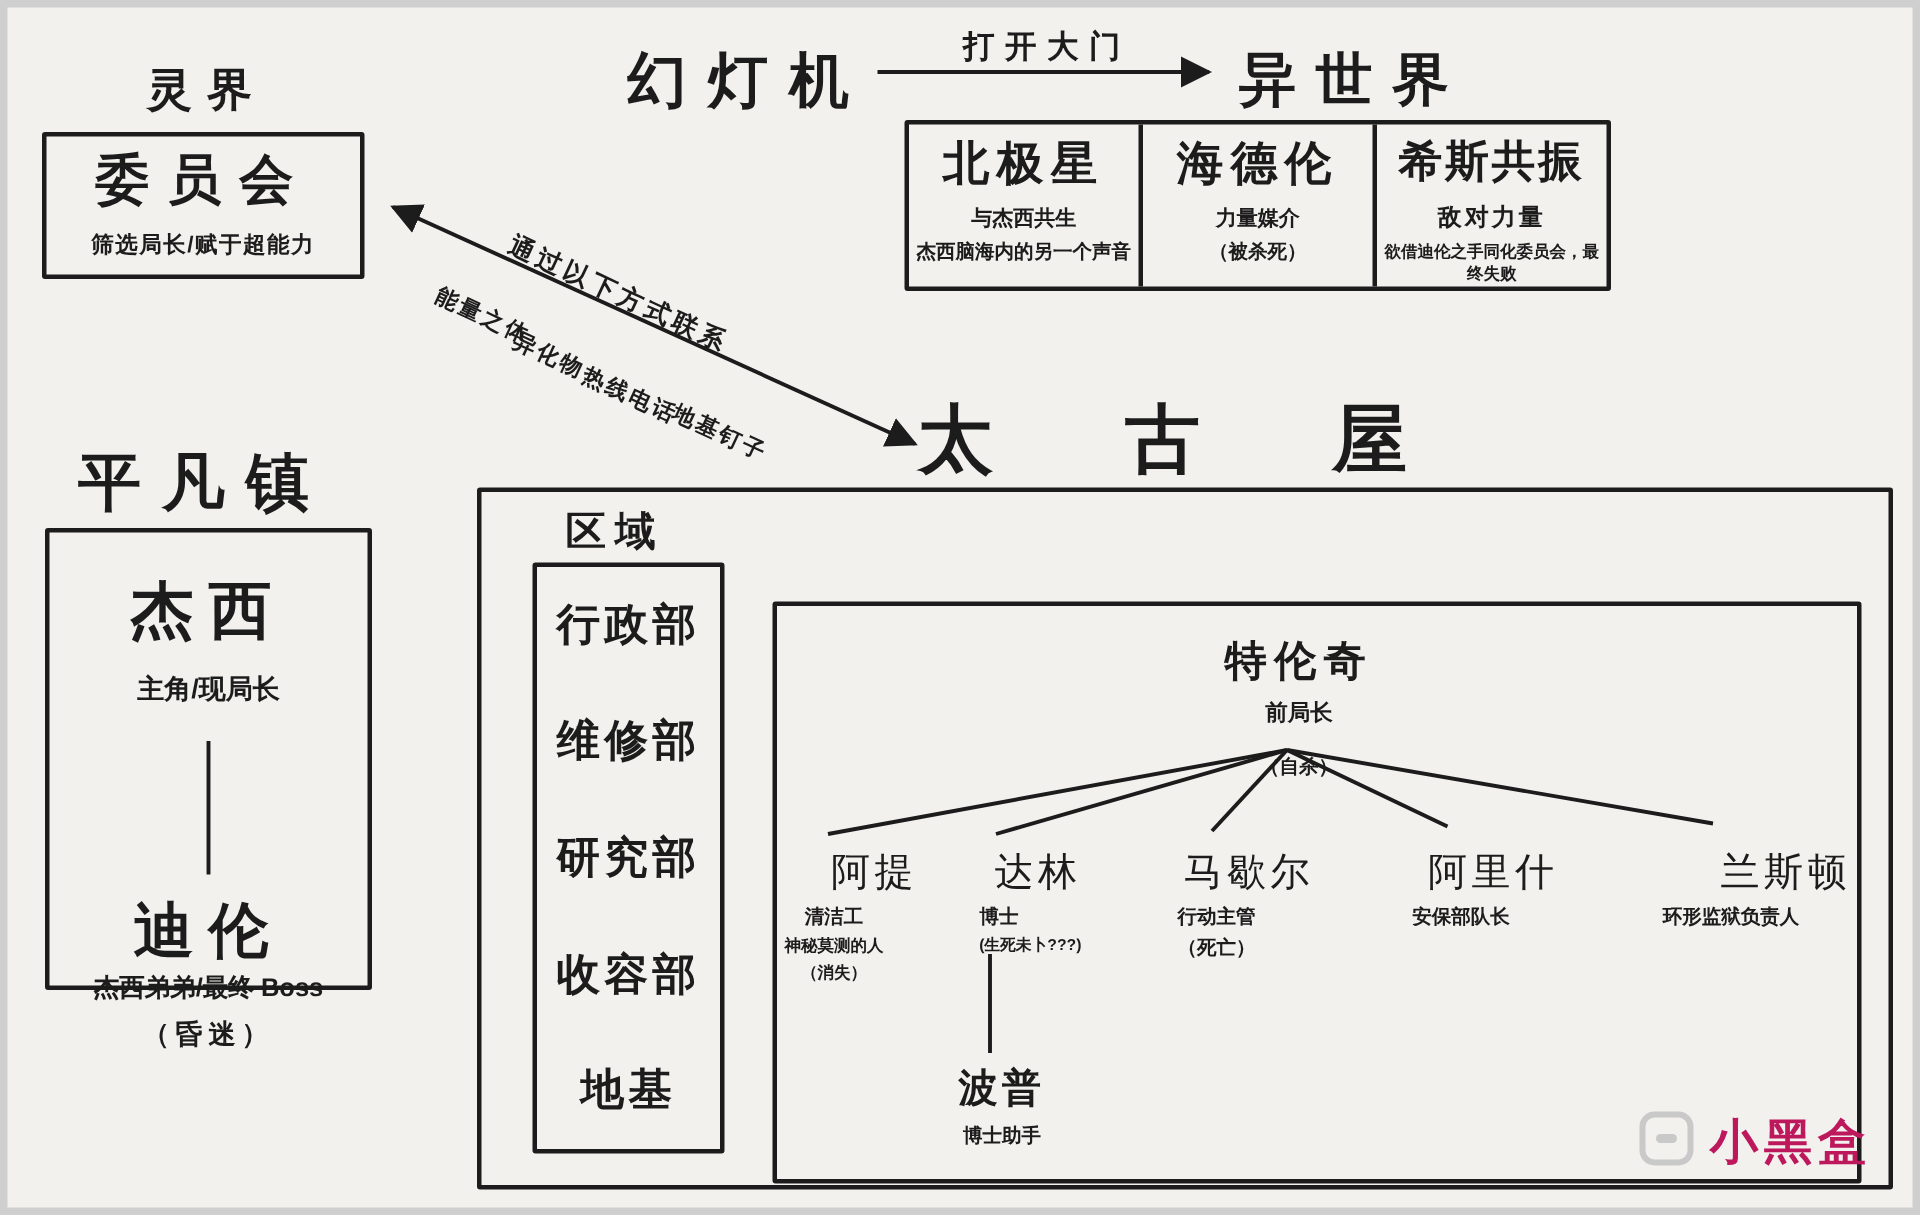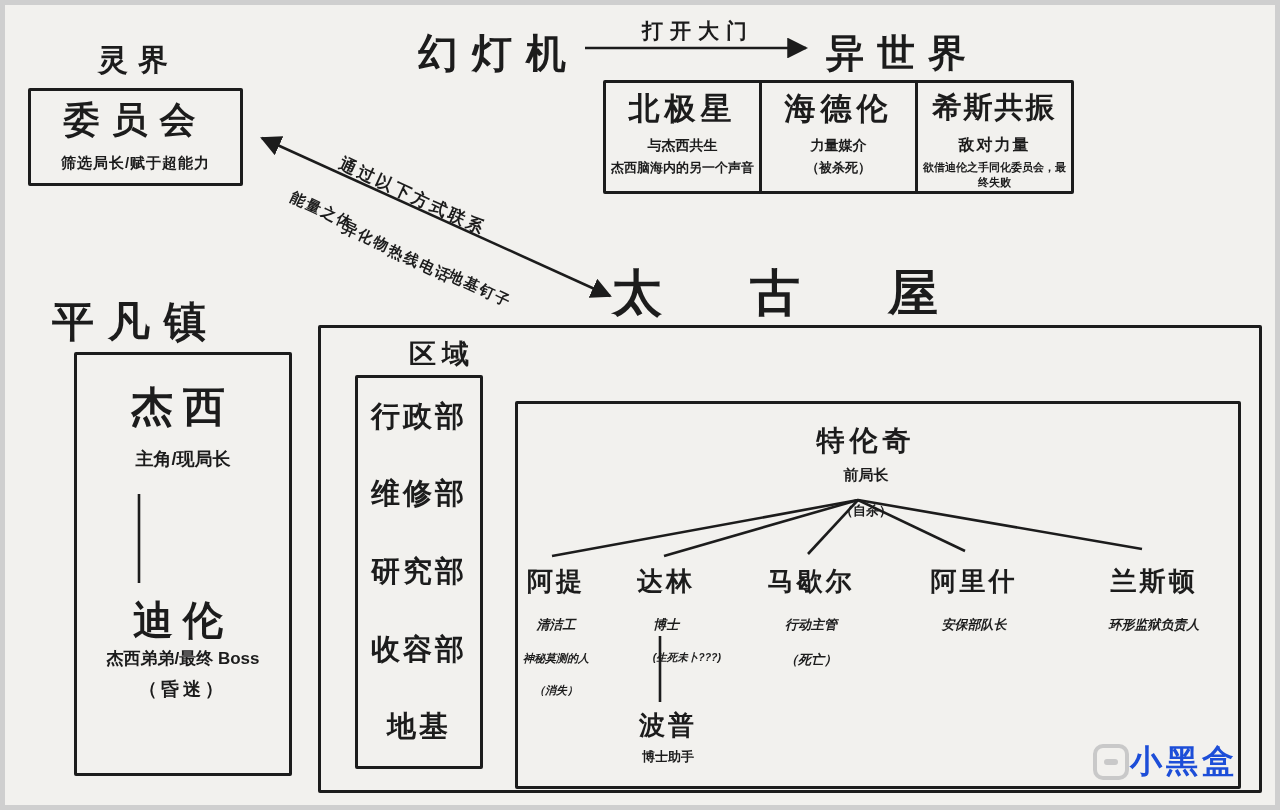--- a/index.html
+++ b/index.html
@@ -48,60 +48,60 @@
   .link-label{ left:345px; top:152px; font-size:17px; letter-spacing:3px;
     transform:rotate(25deg); transform-origin:0 0; }
   .method{ font-size:15px; letter-spacing:2px; transform:rotate(25deg); transform-origin:0 0; }
   .m0{ left:295px; top:188px; }
   .m1{ left:347px; top:218px; }
   .m2{ left:393px; top:241px; }
   .m3{ left:453px; top:266px; }
 
   
   .town-label{ left:52px; top:294px; font-size:42px; letter-spacing:14px; }
-  .town-box{ left:30px; top:352px; width:218px; height:424px;margin-left:44px; }
+  .town-box{ left:30px; top:352px; width:218px; height:308px; }
   .town-box .abs{ left:0; right:0; text-align:center; position:absolute; }
   .jesse-name{ top:24px; font-size:42px; letter-spacing:10px; }
   .jesse-desc{ top:92px; font-size:18px; }
   .dylan-name{ top:238px; font-size:40px; letter-spacing:10px; }
   .dylan-desc{ top:292px; font-size:17px; }
   .dylan-status{ top:322px; font-size:18px; letter-spacing:4px; }
 
   
   .oh-title{ left:612px; top:260px; font-size:50px; letter-spacing:88px; }
   .oh-box{ left:318px; top:325px; width:944px; height:468px; }
-  .zones-label{ position:absolute; left:56px; top:8px; font-size:27px; letter-spacing:6px; font-weight:700; white-space:nowrap;margin-left:32px; }
+  .zones-label{ position:absolute; left:56px; top:8px; font-size:27px; letter-spacing:6px; font-weight:700; white-space:nowrap; }
   .zones-box{ position:absolute; left:34px; top:47px; width:128px; height:394px;
     border:3px solid #1c1c1c; border-radius:2px;
     display:flex; flex-direction:column; justify-content:space-around; align-items:center; }
   .zone-item{ font-size:29px; letter-spacing:3px; font-weight:700; white-space:nowrap; }
   .bureau-title{ position:absolute; left:424px; top:28px; font-size:33px; letter-spacing:50px; font-weight:700; white-space:nowrap; }
   .org-box{ position:absolute; left:194px; top:73px; width:726px; height:388px; border:3px solid #1c1c1c; border-radius:2px; }
   .director{ position:absolute; left:258px; top:18px; width:180px; text-align:center; }
   .director-name{ font-size:28px; letter-spacing:5px; font-weight:700; }
   .director-role{ font-size:15px; margin-top:6px; font-weight:700; }
   .director-status{ font-size:13px; margin-top:17px; font-weight:700; }
 
   .staff{ position:absolute; top:160px; text-align:center; }
   .s0{ left:-18px; width:112px; }
   .s1{ left:93px;  width:110px; }
   .s2{ left:228px; width:130px; }
   .s3{ left:391px; width:130px; }
   .s4{ left:556px; width:160px; }
-  .staff-name{ font-size:26px; letter-spacing:3px; font-weight:700; }
-  .staff-line{ font-size:13px; margin-top:17px; font-weight:700; white-space:nowrap;font-style:italic; }
+  .staff-name{ font-size:26px; letter-spacing:3px; font-weight:400;text-align:right; }
+  .staff-line{ font-size:13px; margin-top:3px; font-weight:700; white-space:nowrap; }
   .staff-line.tiny{ font-size:11px; }
   .staff-line.micro{ font-size:10.5px;text-align:right; }
 
   .pope{ position:absolute; left:95px; top:304px; width:110px; text-align:center; }
   .pope-name{ font-size:26px; letter-spacing:3px; font-weight:700; }
   .pope-desc{ font-size:13px; margin-top:5px; font-weight:700; }
 
   
-  .watermark{ position:absolute; left:1092px; top:740px; display:flex; align-items:center; gap:0; color:#1d4ed8; }
+  .watermark{ position:absolute; left:1092px; top:740px; display:flex; gap:10px; color:#be185d; }
   .watermark-text{ font-size:32px; letter-spacing:4px; font-weight:700; white-space:nowrap; }
 </style>
 </head>
 <body>
 
 <div class="canvas">
   <div class="sheet"></div>
 
   <svg class="lines" width="1280" height="810" aria-hidden="true">
     <defs>

